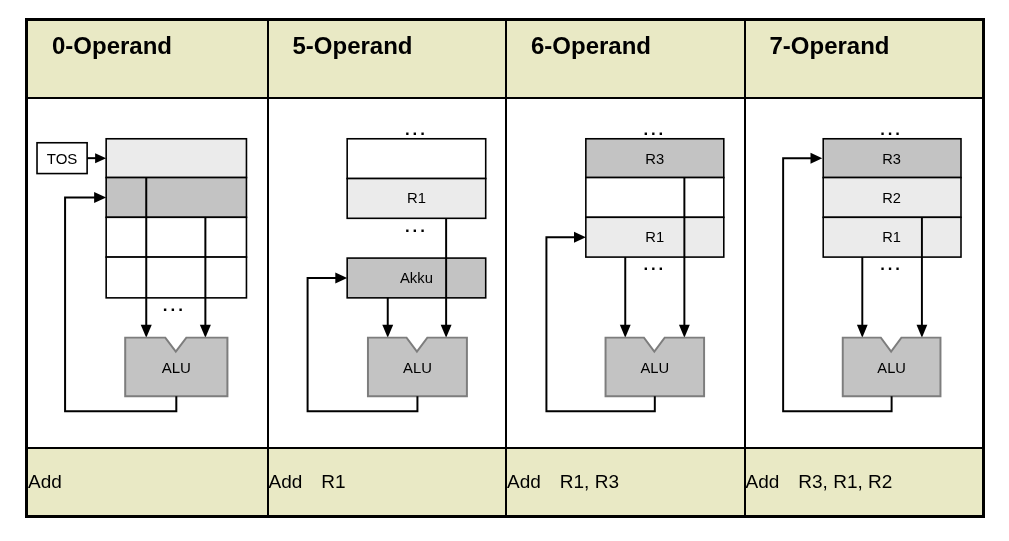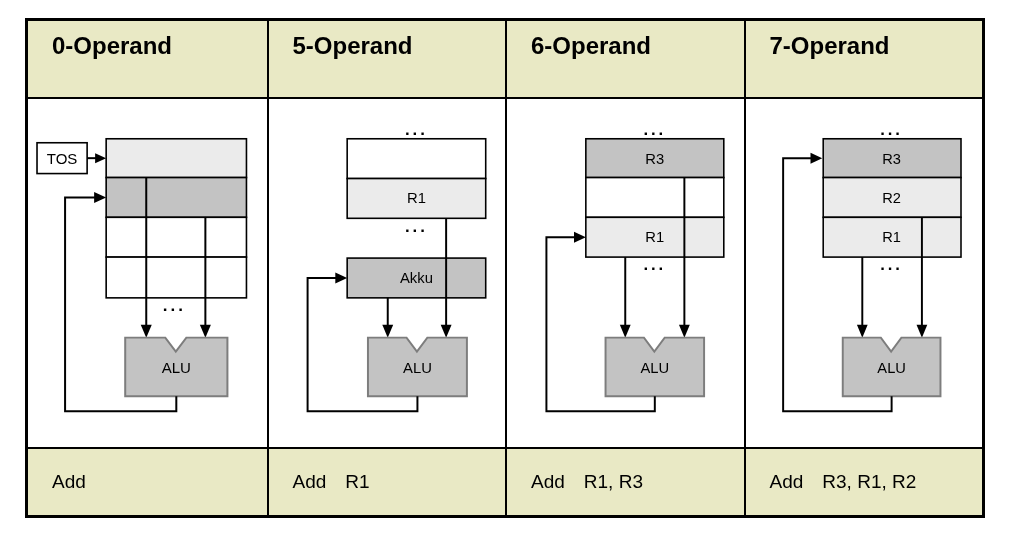--- a/index.html
+++ b/index.html
@@ -24,21 +24,21 @@
     padding:13px 3px 0 24px;
     font-size:24px; font-weight:bold; line-height:24px;
     box-sizing:border-box;
   }
   .dcell { position:relative; background:#fff; overflow:hidden; }
   .dcell svg { display:block; width:100%; height:100%; }
   .fcell {
     background:var(--band-bg,#e9e9c5);
     border-top:2px solid var(--border,#000);
     display:flex; align-items:center;
-    padding-left:24px; font-size:19px;
+    font-size:19px;
     box-sizing:border-box;
   }
   .fcell .ops { margin-left:19px; white-space:pre; }
   
   .cellw { fill:#ffffff; stroke:var(--border,#000); stroke-width:1.6; }
   .celll { fill:var(--cell-light,#ebebeb); stroke:var(--border,#000); stroke-width:1.6; }
   .cellm { fill:var(--cell-mid,#c3c3c3); stroke:var(--border,#000); stroke-width:1.6; }
   .wire  { fill:none; stroke:var(--border,#000); stroke-width:2; }
   .ah    { fill:var(--border,#000); stroke:none; }
   .alu   { fill:var(--cell-mid,#c3c3c3); stroke:var(--alu-stroke,#7d7d7d); stroke-width:2; }

